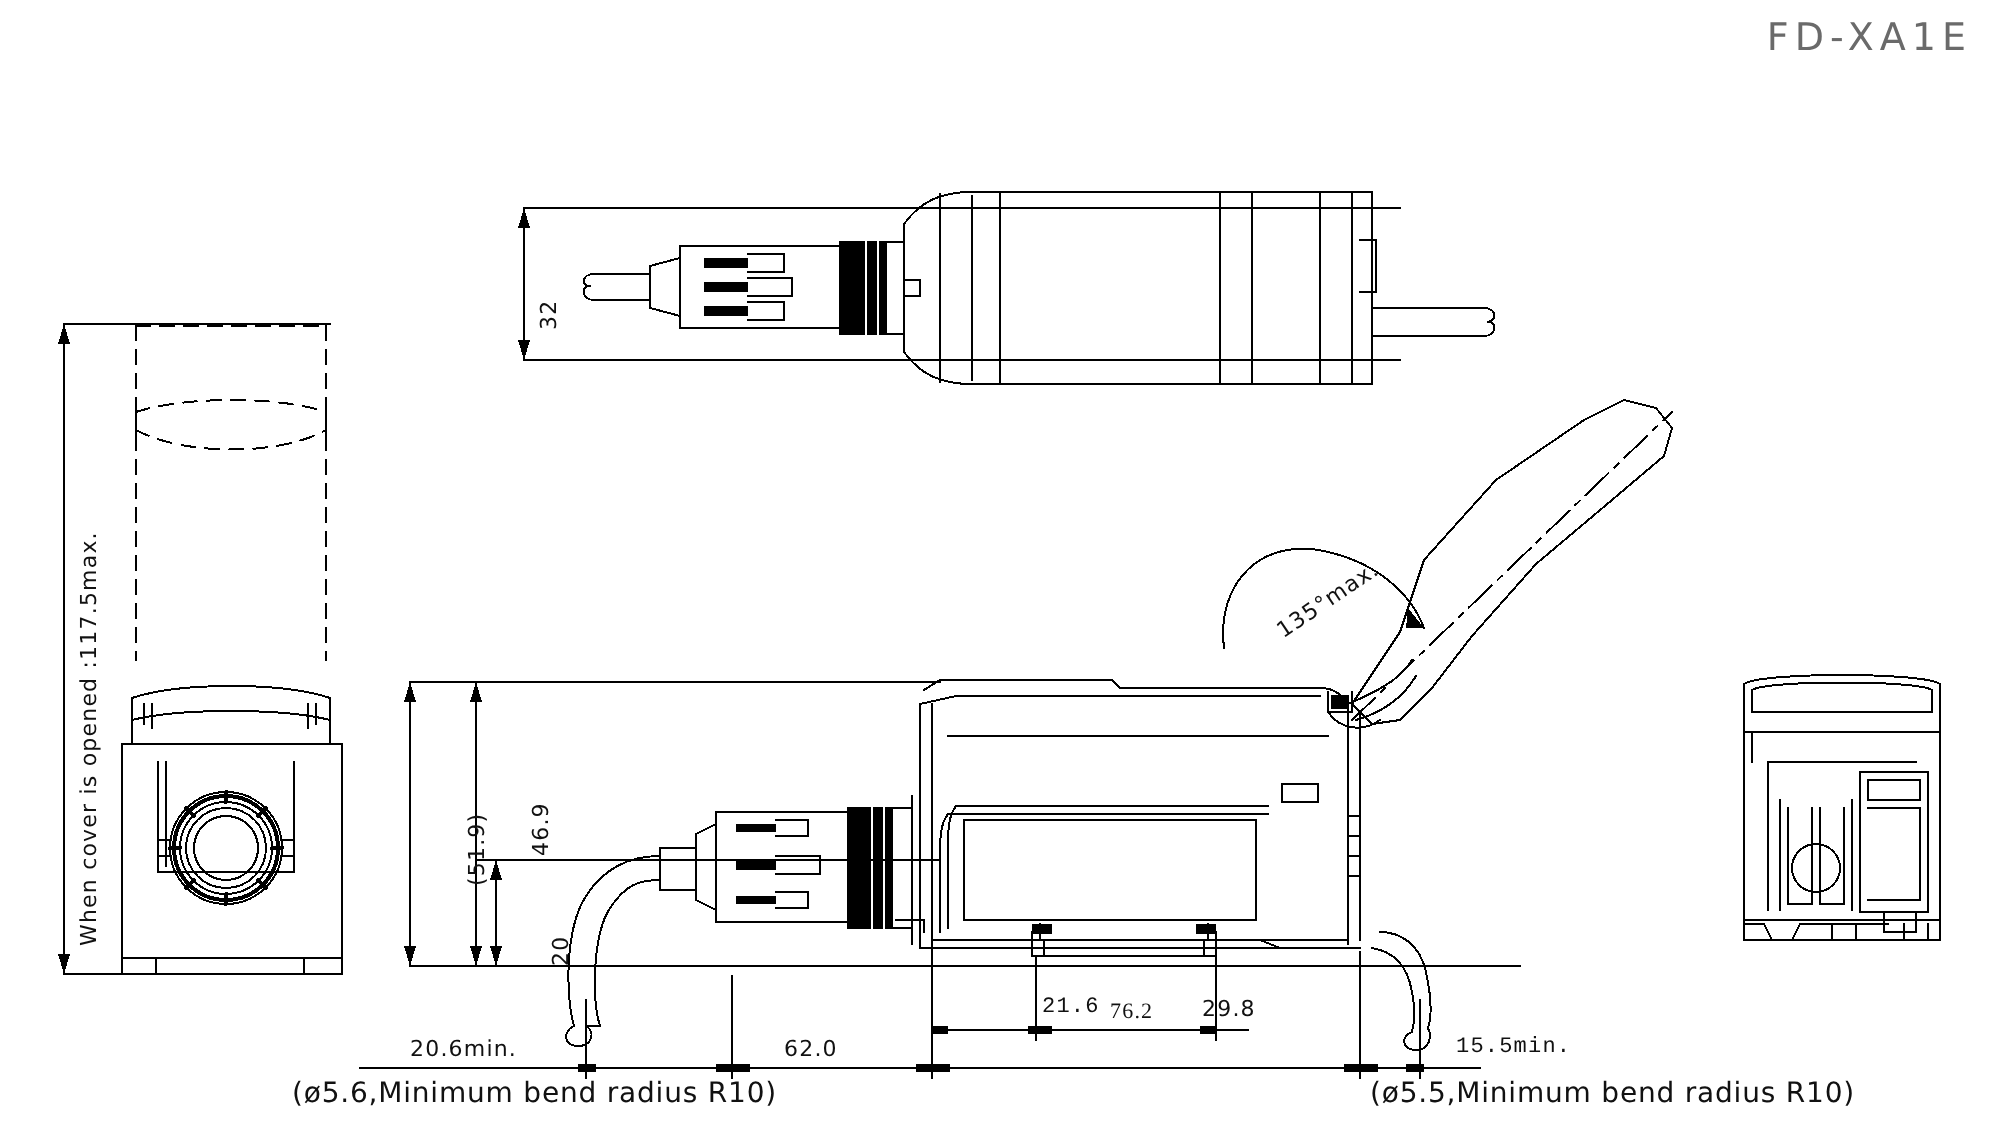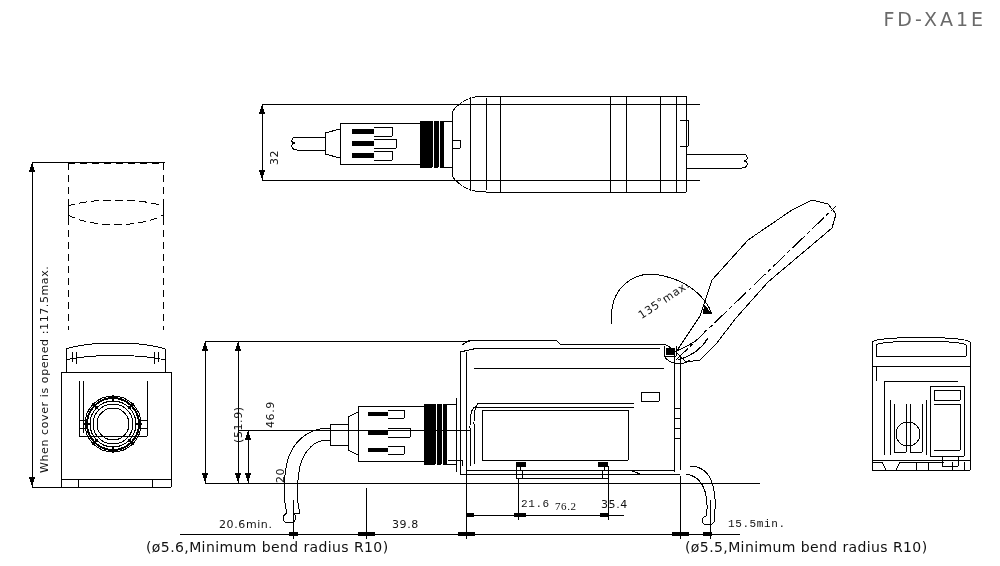--- a/index.html
+++ b/index.html
@@ -299,25 +299,25 @@
   <div class="lbl" style="left:258px;top:470px;">
     <span class="rot90" style="display:inline-block;">20</span>
   </div>
 
   <div class="lbl" style="left:620px;top:298px;">
     <span class="rot-ang" style="display:inline-block;">135°max.</span>
   </div>
 
   <div class="lbl" style="left:521px;top:498px;font-family:Liberation Mono, monospace;">21.6</div>
 
-  <div class="lbl" style="left:601px;top:498px;">35.4</div>
-
-  <div class="lbl" style="left:219px;top:518px;">20.6min.</div>
-
-  <div class="lbl" style="left:392px;top:518px;">39.8</div>
+  <div class="lbl" style="left:601px;top:498px;">29.8</div>
+
+  <div class="lbl" style="left:205px;top:518px;">20.6min.</div>
+
+  <div class="lbl" style="left:392px;top:518px;">62.0</div>
 
   <div class="lbl" style="left:555px;top:500px;font-family:Liberation Serif, serif;">76.2</div>
 
   <div class="lbl" style="left:728px;top:518px;font-family:Liberation Mono, monospace;">15.5min.</div>
 
   <div class="lbl small" style="left:146px;top:539px;">(ø5.6,Minimum bend radius R10)</div>
 
   <div class="lbl small" style="left:685px;top:539px;">(ø5.5,Minimum bend radius R10)</div>
 
 </div>

